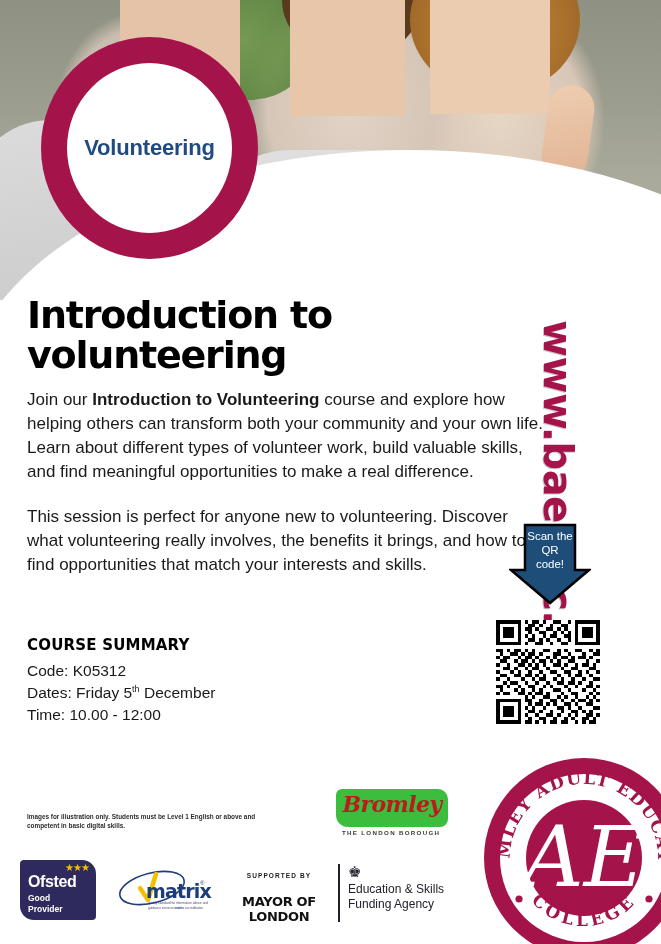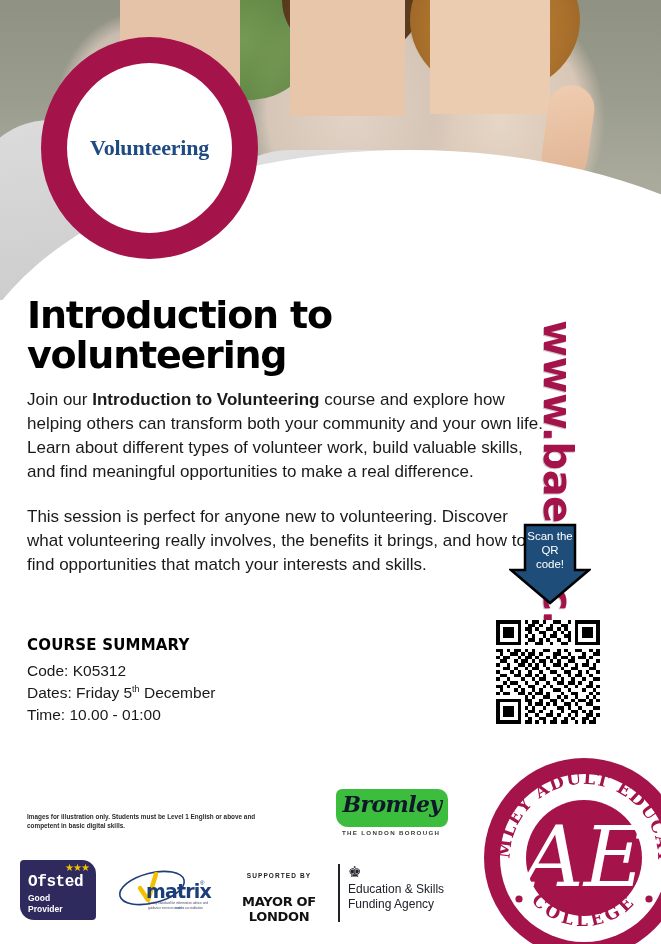--- a/index.html
+++ b/index.html
@@ -69,21 +69,21 @@
   
   .badge {
     position: absolute; left: 41px; top: 37px;
     width: 217px; height: 222px;
     border-radius: 50%;
     background: #ffffff;
     border: 26px solid #a5134b;
     display: flex; align-items: center; justify-content: center;
   }
   .badge-label {
-    font-family: Liberation Serif, serif;
+    font-family: Liberation Sans, sans-serif;
     font-size: 22px; font-weight: 700; color: #1f4b82;
     letter-spacing: -0.2px;
   }
 
   
   .headline {
     position: absolute; left: 27px; top: 296px;
     width: 570px;
     font-family: "DejaVu Sans", sans-serif;
     font-size: 38px; font-weight: 700; color: #000000;
@@ -141,21 +141,21 @@
     font-size: 6.4px; line-height: 1.45; color: #2b2b2b; font-weight: 700;
   }
   .logo-row { position: absolute; left: 0; top: 858px; width: 470px; height: 80px; }
 
   .ofsted {
     position: absolute; left: 20px; top: 2px; width: 76px; height: 60px;
     background: #2e2a5e; border-radius: 4px 14px 4px 14px; color: #fff;
     padding: 3px 6px 0 8px;
   }
   .ofsted-stars { position:absolute; right: 7px; top: 2px; color:#f3c000; font-size: 10px; letter-spacing:-1px; }
-  .ofsted-name { font-family:Liberation Mono, monospace; font-size: 16px; font-weight: 600; letter-spacing:-.4px; margin-top: 10px; }
+  .ofsted-name { font-family:Liberation Sans, sans-serif; font-size: 16px; font-weight: 600; letter-spacing:-.4px; margin-top: 10px; }
   .ofsted-sub { font-size: 8.5px; font-weight: 700; line-height: 1.25; margin-top: 2px; }
 
   .matrix { position: absolute; left: 112px; top: 8px; width: 98px; height: 52px; }
   .matrix-word { position: absolute; left: 34px; top: 14px; font-family:"DejaVu Sans", sans-serif;
     font-size: 19px; font-weight: 700; color:#1b3d7a; letter-spacing:-.8px; }
   .matrix-reg { position:absolute; left: 88px; top: 14px; font-size: 6px; color:#1b3d7a; }
   .matrix-sub { position:absolute; left: 36px; top: 35px; width: 62px; font-size: 3.2px; color:#4a4a6a; line-height:1.5; }
   .matrix-sub b { color:#1b3d7a; }
 
   .mayor { position: absolute; left: 219px; top: 14px; width: 120px; text-align:center; }
@@ -169,21 +169,21 @@
 
   
   .bromley { position: absolute; left: 336px; top: 789px; width: 112px; height: 53px; }
   .bromley-blob {
     position:absolute; left:0; top:0; width: 112px; height: 38px;
     background: #3dbd3d; border-radius: 6px 10px 8px 12px;
   }
   .bromley-script {
     position:absolute; left:0; top:2px; width:112px; text-align:center;
     font-family:"DejaVu Serif", serif; font-style: italic; font-weight:700;
-    font-size: 22px; color:#0f172a; letter-spacing:-.6px;
+    font-size: 22px; color:#b91c1c; letter-spacing:-.6px;
   }
   .bromley-sub {
     position:absolute; left:6px; top:40px; font-size: 6.2px; font-weight:700;
     letter-spacing: 1.3px; color:#3c3c3c;
   }
 
   
   .baec { position: absolute; left: 484px; top: 758px; width: 200px; height: 200px; }
 </style>
 </head>
@@ -216,21 +216,21 @@
 
   <div class="body-block">
     <p><span>Join our </span><strong>Introduction to Volunteering</strong><span> course and explore how helping others can transform both your community and your own life. Learn about different types of volunteer work, build valuable skills, and find meaningful opportunities to make a real difference.</span></p>
     <p>This session is perfect for anyone new to volunteering. Discover what volunteering really involves, the benefits  it brings, and how to find opportunities that match your interests and skills.</p>
   </div>
 
   <div class="summary">
     <div class="summary-title">COURSE SUMMARY</div>
     <div class="summary-line"><span>Code: </span><span>K05312</span></div>
     <div class="summary-line"><span>Dates: </span><span>Friday 5</span><sup>th</sup><span> December</span></div>
-    <div class="summary-line"><span>Time: </span><span>10.00 - 01:00</span></div>
+    <div class="summary-line"><span>Time: </span><span>10.00 - 12:00</span></div>
   </div>
 
   <div class="url-vertical">www.baec.ac.uk</div>
 
   <div class="scan-arrow">
     <svg width="82" height="82" viewBox="0 0 82 82">
       <polygon points="16,2 66,2 66,47 80,47 41,80 2,47 16,47" fill="#1f4d7a" stroke="#000000" stroke-width="2.5"></polygon>
     </svg>
     <div class="arrow-label">
       <div>Scan the</div>

